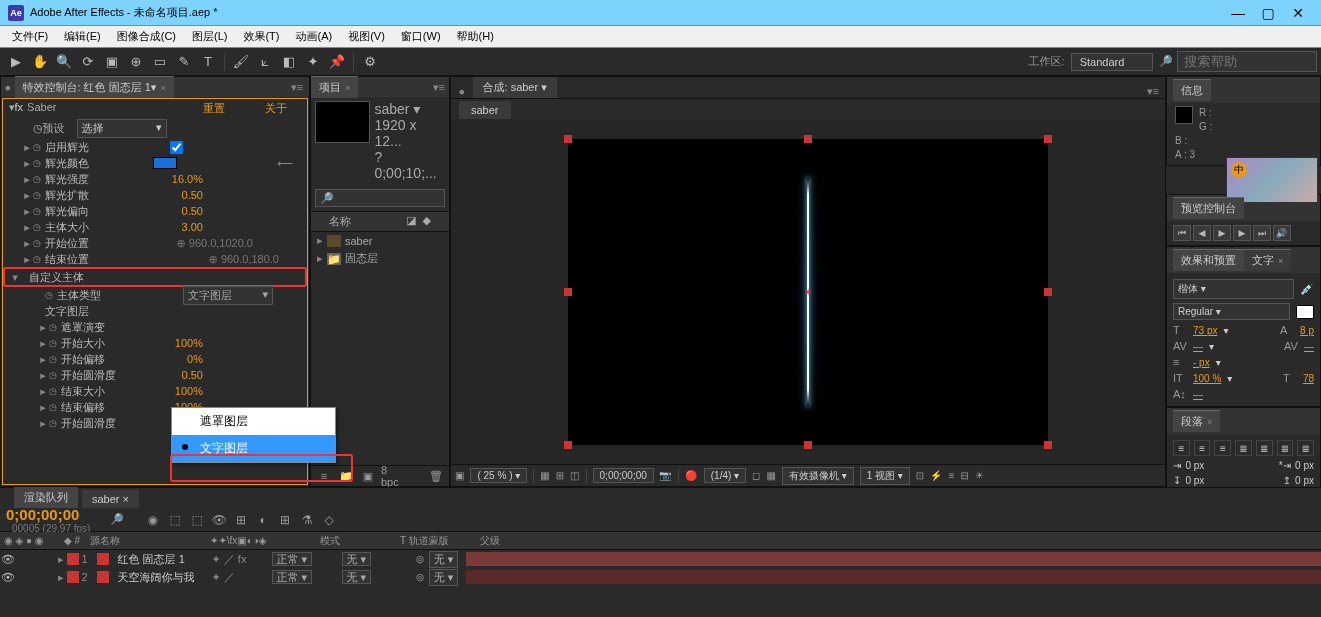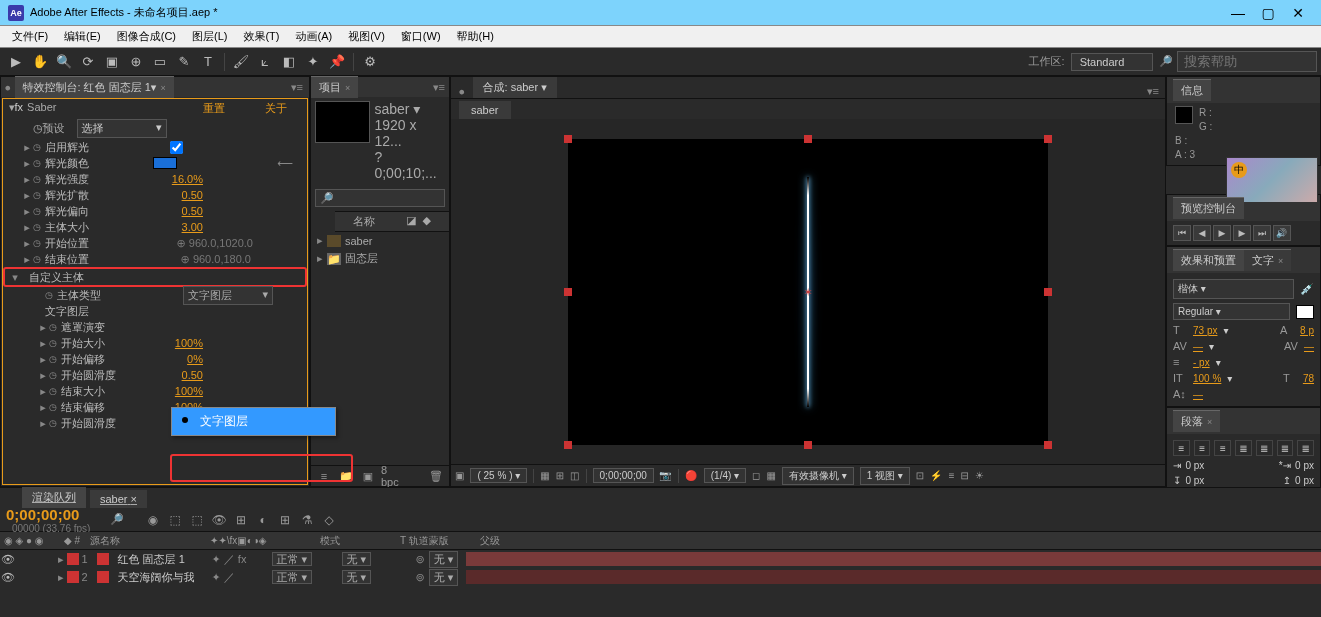--- a/index.html
+++ b/index.html
@@ -23,42 +23,42 @@
 .panel-tab .x { margin-left: 4px; font-size: 9px; color: #888; }
 .panel { background: #2a2a2a; border: 1px solid #111; display: flex; flex-direction: column; }
 .panel-header { background: #333; display: flex; align-items: center; padding: 2px 0; height: 20px; }
 
 .fx-panel { width: 310px; display: flex; flex-direction: column; }
 .fx-header2 { padding: 2px 8px; background: #2a2a2a; color: #aaa; }
 .fx-row { display: flex; align-items: center; padding: 1px 4px; height: 16px; }
 .fx-row .tw { width: 12px; text-align: center; color: #888; cursor: pointer; }
 .fx-row .sw { width: 12px; color: #888; font-size: 9px; }
 .fx-row .name { flex: 0 0 auto; color: #bbb; }
-.fx-row .val { color: #e89b1a; text-decoration: underline; margin-left: auto; margin-right: 100px; }
+.fx-row .val { color: #e89b1a; margin-left: auto; margin-right: 100px; }
 .fx-row .val-dim { color: #777; margin-left: auto; margin-right: 60px; }
 .fx-title { display: flex; padding: 2px 6px; background: #2a2a2a; }
 .fx-title .a { color: #e89b1a; margin-left: auto; margin-right: 40px; }
 .fx-title .b { color: #e89b1a; margin-right: 14px; }
 .fx-preset { display: flex; align-items: center; padding: 1px 4px; }
 .fx-preset .dd { background: #333; border: 1px solid #555; padding: 1px 4px; color: #ccc; margin-left: 12px; width: 90px; display: flex; justify-content: space-between; }
 .colorchip { width: 24px; height: 12px; background: #1a6fd8; border: 1px solid #000; }
 .hi-red { border: 2px solid #e33; border-radius: 3px; }
 .dropdown-menu { position: absolute; left: 170px; top: 330px; width: 165px; background: #fff; border: 1px solid #888; z-index: 100; box-shadow: 2px 2px 4px rgba(0,0,0,.4); }
 .dropdown-menu .dmitem { padding: 5px 8px 5px 28px; color: #000; font-size: 12px; position: relative; }
 .dropdown-menu .dmitem.sel { background: #3399ff; color: #fff; }
 .dropdown-menu .dmitem .dot { position: absolute; left: 10px; top: 9px; width: 6px; height: 6px; background: #000; border-radius: 50%; }
 .dropdown-menu .hi { position: absolute; left: -2px; top: 46px; right: -18px; height: 28px; border: 2px solid #e33; border-radius: 3px; pointer-events: none; }
 
 .proj-panel { width: 140px; display: flex; flex-direction: column; }
 .proj-thumb { display: flex; padding: 4px; }
 .proj-thumb .th { width: 58px; height: 42px; background: #000; border: 1px solid #555; }
 .proj-thumb .meta { margin-left: 4px; font-size: 14px; color: #aaa; }
 .proj-search { padding: 4px; }
 .proj-search input { width: 100%; background: #333; border: 1px solid #555; color: #ccc; padding: 2px 4px; font-size: 11px; }
-.proj-cols { background: #333; padding: 2px 18px; display: flex; border-top: 1px solid #111; border-bottom: 1px solid #111; margin-left: 24px; }
+.proj-cols { background: #333; padding: 2px 18px; display: flex; border-top: 1px solid #111; border-bottom: 1px solid #111; }
 .proj-item { display: flex; align-items: center; padding: 2px 6px; }
 .proj-item .ic { width: 14px; height: 12px; margin-right: 4px; display: inline-block; }
 .proj-footer { margin-top: auto; display: flex; align-items: center; padding: 2px 4px; background: #2a2a2a; border-top: 1px solid #111; gap: 4px; }
 .proj-footer .fb { width: 18px; height: 16px; display: flex; align-items: center; justify-content: center; color: #999; font-size: 11px; }
 
 .comp-panel { flex: 1; display: flex; flex-direction: column; }
 .comp-tabs { display: flex; background: #2a2a2a; padding: 2px 0 0 4px; border-bottom: 1px solid #111; height: 22px; align-items: flex-end; gap: 4px; }
 .comp-tabs .tab { background: #444; padding: 3px 10px; color: #ccc; }
 .comp-tabs .tab.active { background: #3a3a3a; }
 .comp-tabbar2 { display: flex; padding: 2px 2px 0 8px; }
@@ -82,21 +82,21 @@
 .preview-btns { display: flex; gap: 2px; padding: 4px 6px; }
 .preview-btns .pb { width: 18px; height: 16px; border: 1px solid #555; background: #3a3a3a; display: flex; align-items: center; justify-content: center; font-size: 9px; color: #bbb; }
 .char-body { padding: 4px 6px; font-size: 10px; color: #ccc; }
 .char-body .row { display: flex; align-items: center; gap: 6px; padding: 2px 0; }
 .char-body .dd3 { background: #333; border: 1px solid #555; padding: 2px 4px; color: #ccc; flex: 1; }
 .char-body .cchip { width: 18px; height: 14px; background: #fff; border: 1px solid #000; }
 .char-body .ic2 { width: 14px; color: #999; font-size: 11px; }
 .char-body .val2 { color: #e89b1a; text-decoration: underline; }
 
 .timeline { height: 130px; background: #2a2a2a; border-top: 1px solid #111; display: flex; flex-direction: column; }
-.tl-tabs { display: flex; gap: 4px; padding: 2px 0 0 22px; height: 20px; align-items: flex-end; text-decoration: underline; }
+.tl-tabs { display: flex; gap: 4px; padding: 2px 0 0 14px; height: 20px; align-items: flex-end; }
 .tl-tabs .ttab { background: #444; padding: 3px 10px; color: #ccc; }
 .tl-strip { height: 24px; display: flex; align-items: center; padding: 0 6px; border-bottom: 1px solid #111; }
 .tl-time { color: #e89b1a; font-size: 15px; font-weight: bold; }
 .tl-fps { color: #777; font-size: 10px; margin-left: 6px; }
 .tl-icons { display: flex; gap: 4px; margin-left: 20px; }
 .tl-icons .ti { width: 18px; height: 18px; display: flex; align-items: center; justify-content: center; color: #999; font-size: 12px; }
 .tl-ruler { flex: 1; height: 18px; background: #333; margin-left: 20px; position: relative; border: 1px solid #111; }
 .tl-ruler .tick { position: absolute; top: 2px; font-size: 9px; color: #888; }
 .tl-ruler .cti { position: absolute; left: 0; top: -2px; width: 10px; height: 10px; background: #d8b020; clip-path: polygon(0 0,100% 0,50% 100%); }
 .tl-cols { height: 18px; background: #333; display: flex; align-items: center; font-size: 10px; color: #999; border-bottom: 1px solid #111; }
@@ -237,21 +237,21 @@
               <span class="tw">▸</span>
               <span class="sw">◷</span>
               <span class="name">开始位置</span>
               <span class="val-dim" style="margin-right:50px">⊕ 960.0,1020.0</span>
             </div>
             <div class="fx-row">
               <span style="width:14px"></span>
               <span class="tw">▸</span>
               <span class="sw">◷</span>
               <span class="name">结束位置</span>
-              <span class="val-dim" style="margin-right:52px">⊕ 960.0,180.0</span>
+              <span class="val-dim" style="margin-right:24px">⊕ 960.0,180.0</span>
             </div>
           </div>
         <div class="fx-row hi-red" style="height:20px">
           <span class="tw">▾</span>
           <span class="name" style="margin-left:8px">自定义主体</span>
         </div>
         <div class="fx-row">
           <span style="width:38px"></span>
             <span class="sw">◷</span>
           <span class="name">主体类型</span>
@@ -310,20 +310,21 @@
               <span style="width:30px"></span>
               <span class="tw">▸</span>
               <span class="sw">◷</span>
               <span class="name">开始圆滑度</span>
               <span class="val">0.50</span>
             </div>
           </div>
       </div>
 
       <div class="dropdown-menu">
+        <div class="dmitem">遮罩图层</div>
         <div class="dmitem sel"><span class="dot"></span><span>文字图层</span></div>
         <div class="hi"></div>
       </div>
     </div>
 
     <div class="panel proj-panel">
       <div class="panel-header">
         <span class="panel-tab">
             <span>项目</span>
             <span class="x">×</span>
@@ -503,21 +504,21 @@
   </div>
 
   <div class="timeline">
     <div class="tl-tabs">
       <div class="ttab">渲染队列</div>
       <div class="ttab" style="background:#3a3a3a"><span>saber</span> <span class="x">×</span></div>
     </div>
     <div class="tl-strip">
       <div>
         <div class="tl-time">0;00;00;00</div>
-        <div class="tl-fps">00000 (33.76 fps)</div>
+        <div class="tl-fps">00005 (29.97 fps)</div>
       </div>
       <div style="width:20px"></div>
       <span style="color:#888">🔎</span>
       <div class="tl-icons">
         <div class="ti">◉</div>
         <div class="ti">⬚</div>
         <div class="ti">⬚</div>
         <div class="ti">👁</div>
         <div class="ti">⊞</div>
         <div class="ti">◐</div>

